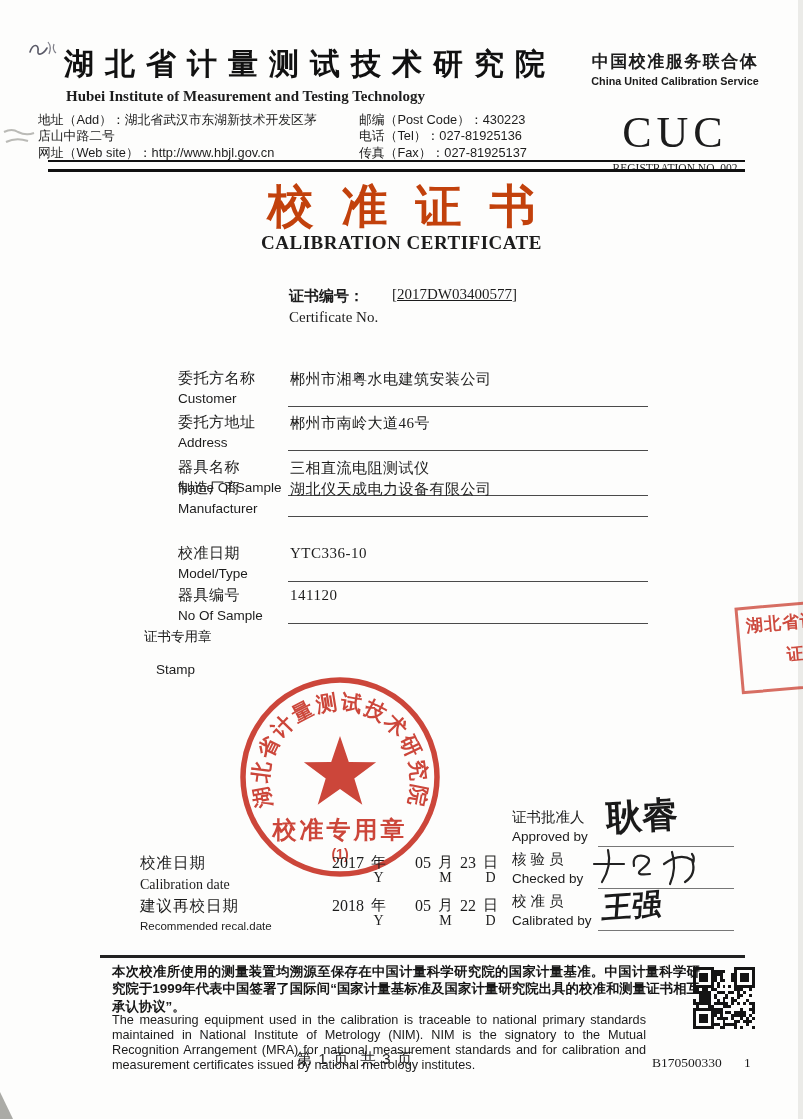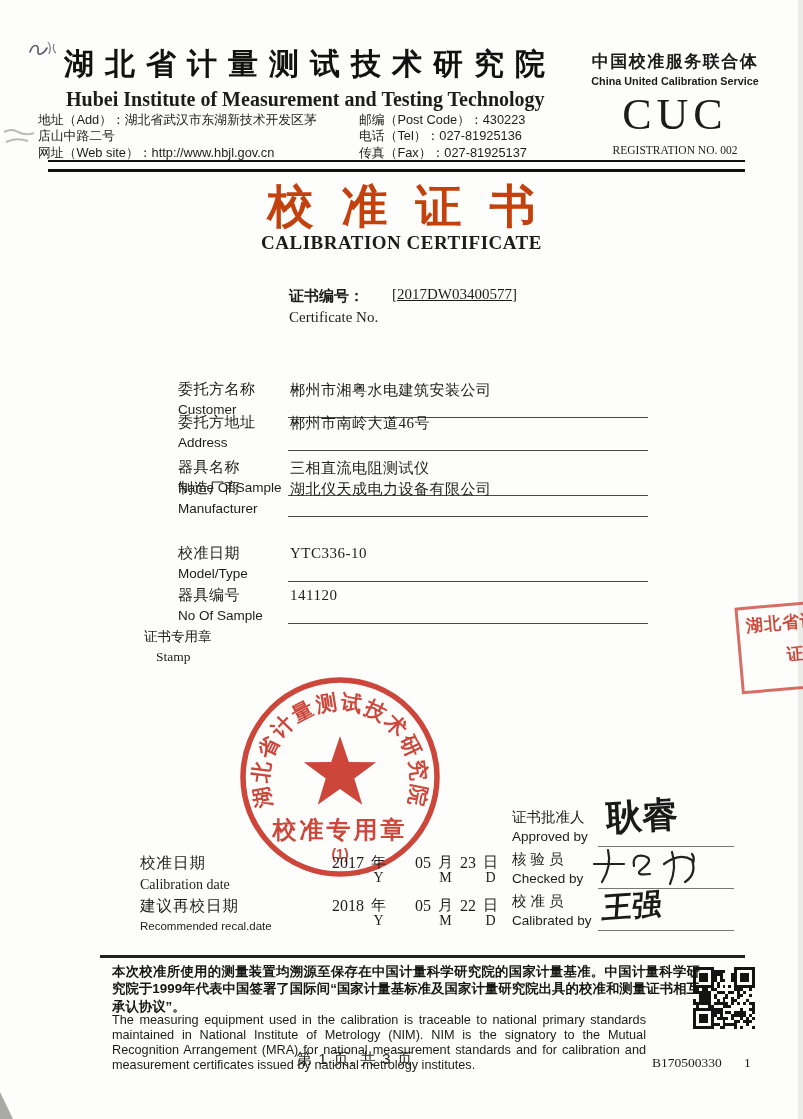--- a/index.html
+++ b/index.html
@@ -3,50 +3,50 @@
 <meta charset="utf-8">
 <style>
   html,body{margin:0;padding:0;background:#e9e9e7;}
   .page{position:relative;width:803px;height:1119px;background:#fdfdfc;overflow:hidden;
         font-family:"Liberation Sans",sans-serif;color:#1c1c1c;}
   .serif{font-family:"Liberation Serif",serif;}
   .abs{position:absolute;}
 
   
   .inst-cn{left:64px;top:44px;font-size:30px;font-weight:bold;letter-spacing:11px;color:#111;}
-  .inst-en{left:66px;top:88px;font-size:20px;font-weight:600;font-family:"Liberation Serif",serif;}
+  .inst-en{left:66px;top:88px;font-size:15px;font-weight:600;font-family:"Liberation Serif",serif;}
   .addr{left:34px;top:112px;width:520px;font-size:12.8px;line-height:1.28;}
   .addr-cols{display:flex;}
   .addr-left{width:292px;margin-left:4px;}
   .addr-right{margin-left:29px;}
   .cuc{left:560px;top:50px;width:230px;text-align:center;}
   .cuc-cn{font-size:17px;font-weight:bold;letter-spacing:1.5px;}
   .cuc-en{font-size:10.8px;font-weight:bold;margin-top:2px;}
-  .cuc-abbr{font-size:44px;font-family:"Liberation Serif",serif;letter-spacing:5px;margin-top:2px;}
+  .cuc-abbr{font-size:44px;font-family:"Liberation Serif",serif;letter-spacing:5px;margin-top:20px;}
   .cuc-reg{font-size:11.5px;font-family:"Liberation Serif",serif;margin-top:4px;}
   .dbl-rule{left:48px;top:160px;width:697px;height:7px;border-top:2px solid #111;border-bottom:3px solid #111;}
 
   
   .title-cn{left:0;top:176px;width:803px;text-align:center;font-size:46px;font-weight:bold;letter-spacing:28px;text-indent:28px;color:#c2410c;}
   .title-en{left:0;top:232px;width:803px;text-align:center;font-size:19px;font-weight:bold;font-family:"Liberation Serif",serif;letter-spacing:.5px;}
   .certno{left:289px;top:287px;font-size:15px;}
   .certno .lab{font-weight:bold;}
   .certno .en{font-family:"Liberation Serif",serif;margin-top:3px;}
   .certno .val{position:absolute;left:103px;top:-1px;font-family:"Liberation Serif",serif;white-space:nowrap;}
   .certno .num{text-decoration:underline;}
 
   
   .field-row{position:absolute;left:178px;width:470px;height:40px;}
   .f-cn{font-size:15px;letter-spacing:.5px;}
   .f-en{font-size:13.5px;margin-top:3px;}
   .f-value{position:absolute;left:112px;top:1px;font-size:15px;font-family:"Liberation Serif",serif;letter-spacing:.5px;}
   .f-line{position:absolute;left:110px;right:0;bottom:2px;border-bottom:1.3px solid #4a4a4a;}
 
   .stamp-label{left:144px;top:628px;font-size:13.5px;}
-  .stamp-label .en{font-family:Liberation Serif, serif;margin:3px 0 0 12px;}
+  .stamp-label .en{font-family:Liberation Sans, sans-serif;margin:16px 0 0 12px;}
 
   
   .seal{left:233px;top:674px;opacity:.92;}
   .edge-stamp{left:738px;top:603px;width:88px;height:76px;border:3px solid rgba(200,55,40,.8);
               transform:rotate(-5deg);color:#c8372a;font-weight:bold;padding:5px 2px 0 7px;opacity:.9;}
   .es-l1{font-size:17px;letter-spacing:1px;}
   .es-l2{font-size:17px;margin-top:9px;margin-left:38px;}
 
   
   .sign-row{position:absolute;left:512px;width:235px;height:39px;}
@@ -135,21 +135,21 @@
 
   <div class="abs title-cn">校准证书</div>
   <div class="abs title-en">CALIBRATION CERTIFICATE</div>
 
   <div class="abs certno">
     <div class="lab">证书编号：</div>
     <div class="en">Certificate No.</div>
     <div class="val"><span>[</span><span class="num">2017DW03400577</span><span>]</span></div>
   </div>
 
-  <div class="field-row" style="top:380px">
+  <div class="field-row" style="top:369px">
     <div class="f-cn">委托方名称</div>
     <div class="f-en">Customer</div>
     <div class="f-value">郴州市湘粤水电建筑安装公司</div>
     <div class="f-line"></div>
   </div>
   <div class="field-row" style="top:413px">
     <div class="f-cn">委托方地址</div>
     <div class="f-en">Address</div>
     <div class="f-value">郴州市南岭大道46号</div>
     <div class="f-line"></div>

